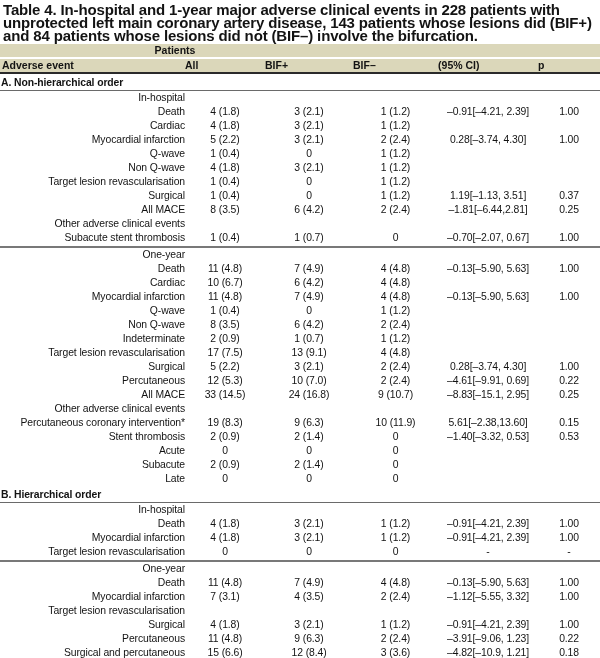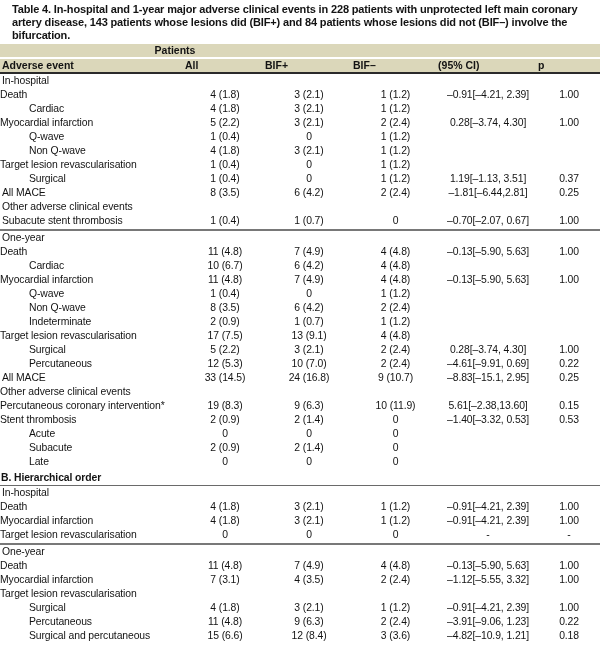--- a/index.html
+++ b/index.html
@@ -9,24 +9,24 @@
   }
   body {
     width: 600px;
     height: 658px;
     overflow: hidden;
     font-family: "Liberation Sans", sans-serif;
     color: #131313;
   }
   .table-title {
     font-weight: bold;
-    font-size: 11px;
+    font-size: 15px;
     line-height: 13px;
     letter-spacing: -0.15px;
-    padding: 3px 1px 2px 12px;
+    padding: 3px 1px 2px 3px;
   }
   table {
     width: 600px;
     border-collapse: collapse;
     table-layout: fixed;
   }
   col.c-label { width: 185px; }
   col.c-all   { width: 80px; }
   col.c-bifp  { width: 88px; }
   col.c-bifm  { width: 85px; }
@@ -52,21 +52,21 @@
   thead th.h-mid   { text-align: left; }
 
   tbody td {
     font-size: 10.4px;
     line-height: 14px;
     height: 14px;
     padding: 0;
     white-space: nowrap;
     letter-spacing: -0.1px;
   }
-  tbody td.label-cell { text-align: left; margin-left: 36px; }
+  tbody td.label-cell { text-align: right; margin-left: 36px; }
   tbody td.indent-0 { padding-left: 2px; }
   tbody td.indent-1 { }
   tbody td.indent-2 { padding-left: 29px; }
   tbody td.val-cell { text-align: center; }
 
   tbody tr.section-row td {
     font-weight: bold;
     text-align: left;
     padding-left: 1px;
     height: 16px;
@@ -103,20 +103,23 @@
     <tr class="cols-row">
       <th class="h-left">Adverse event</th>
       <th class="h-mid">All</th>
       <th class="h-mid">BIF+</th>
       <th class="h-mid">BIF–</th>
       <th class="h-mid">(95% CI)</th>
       <th class="h-mid">p</th>
     </tr>
   </thead>
   <tbody>
+      <tr class="section-row">
+        <td colspan="6">A. Non-hierarchical order</td>
+      </tr>
       <tr>
         <td class="label-cell indent-0">In-hospital</td>
         <td class="val-cell"></td>
         <td class="val-cell"></td>
         <td class="val-cell"></td>
         <td class="val-cell"></td>
         <td class="val-cell"></td>
       </tr>
       <tr>
         <td class="label-cell indent-1">Death</td>

